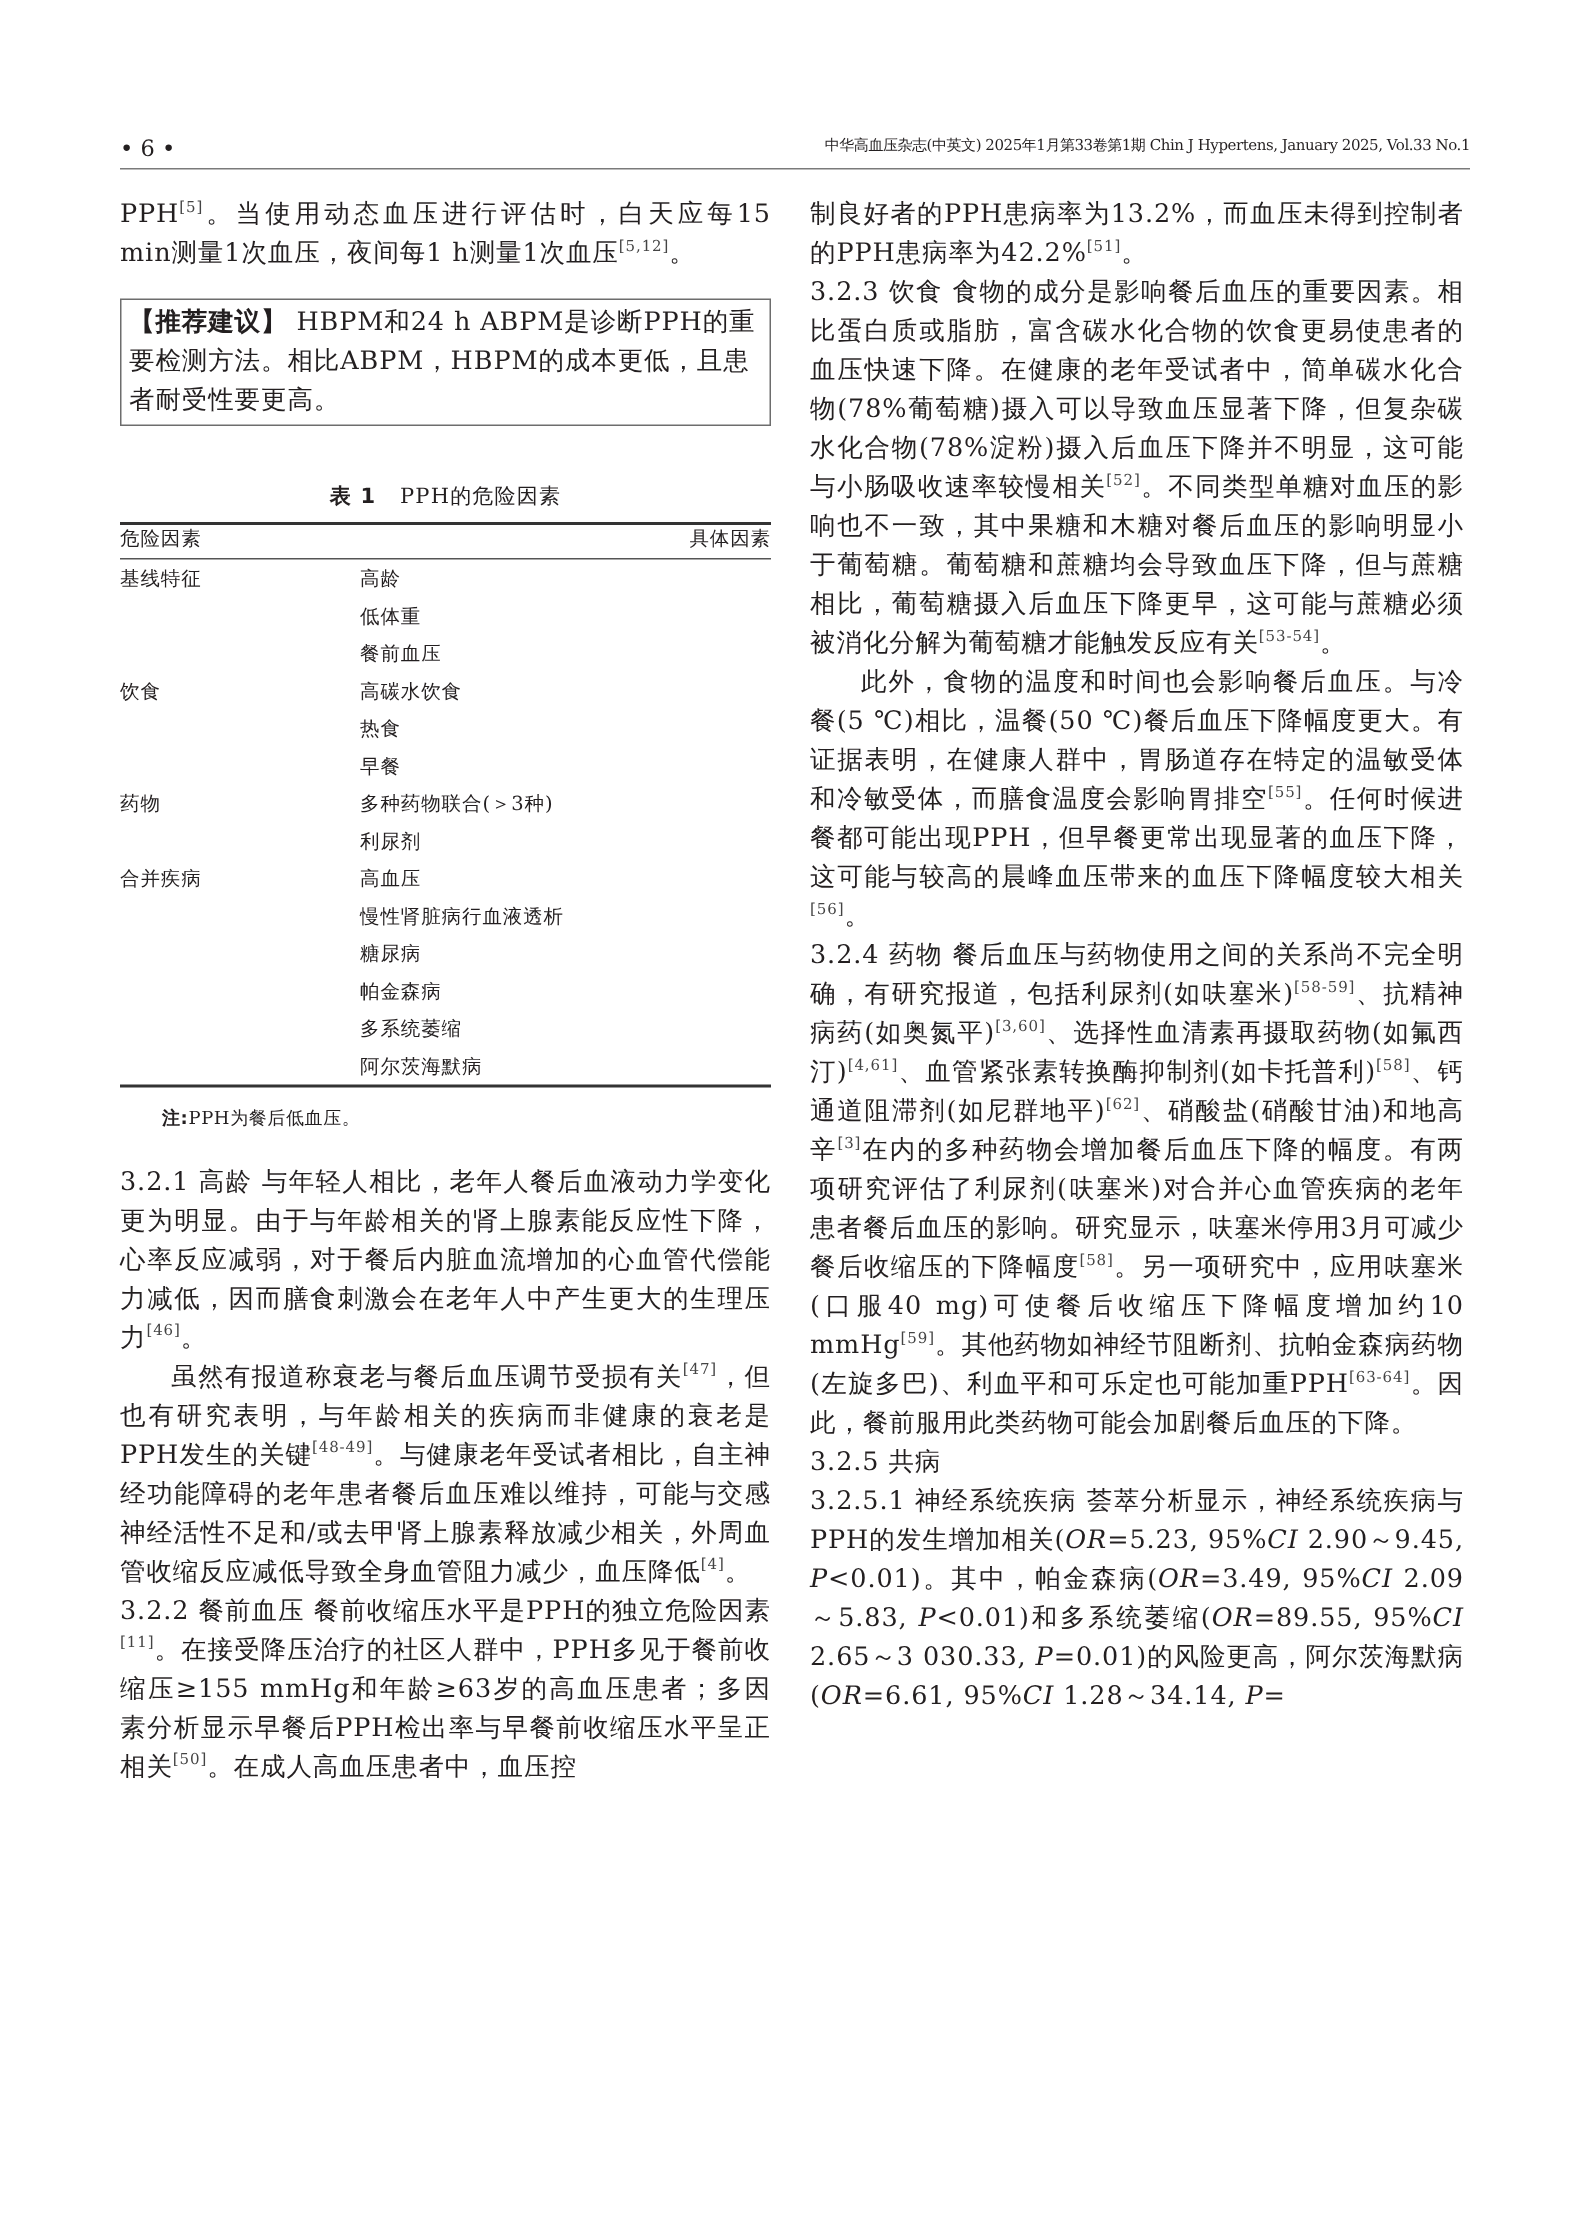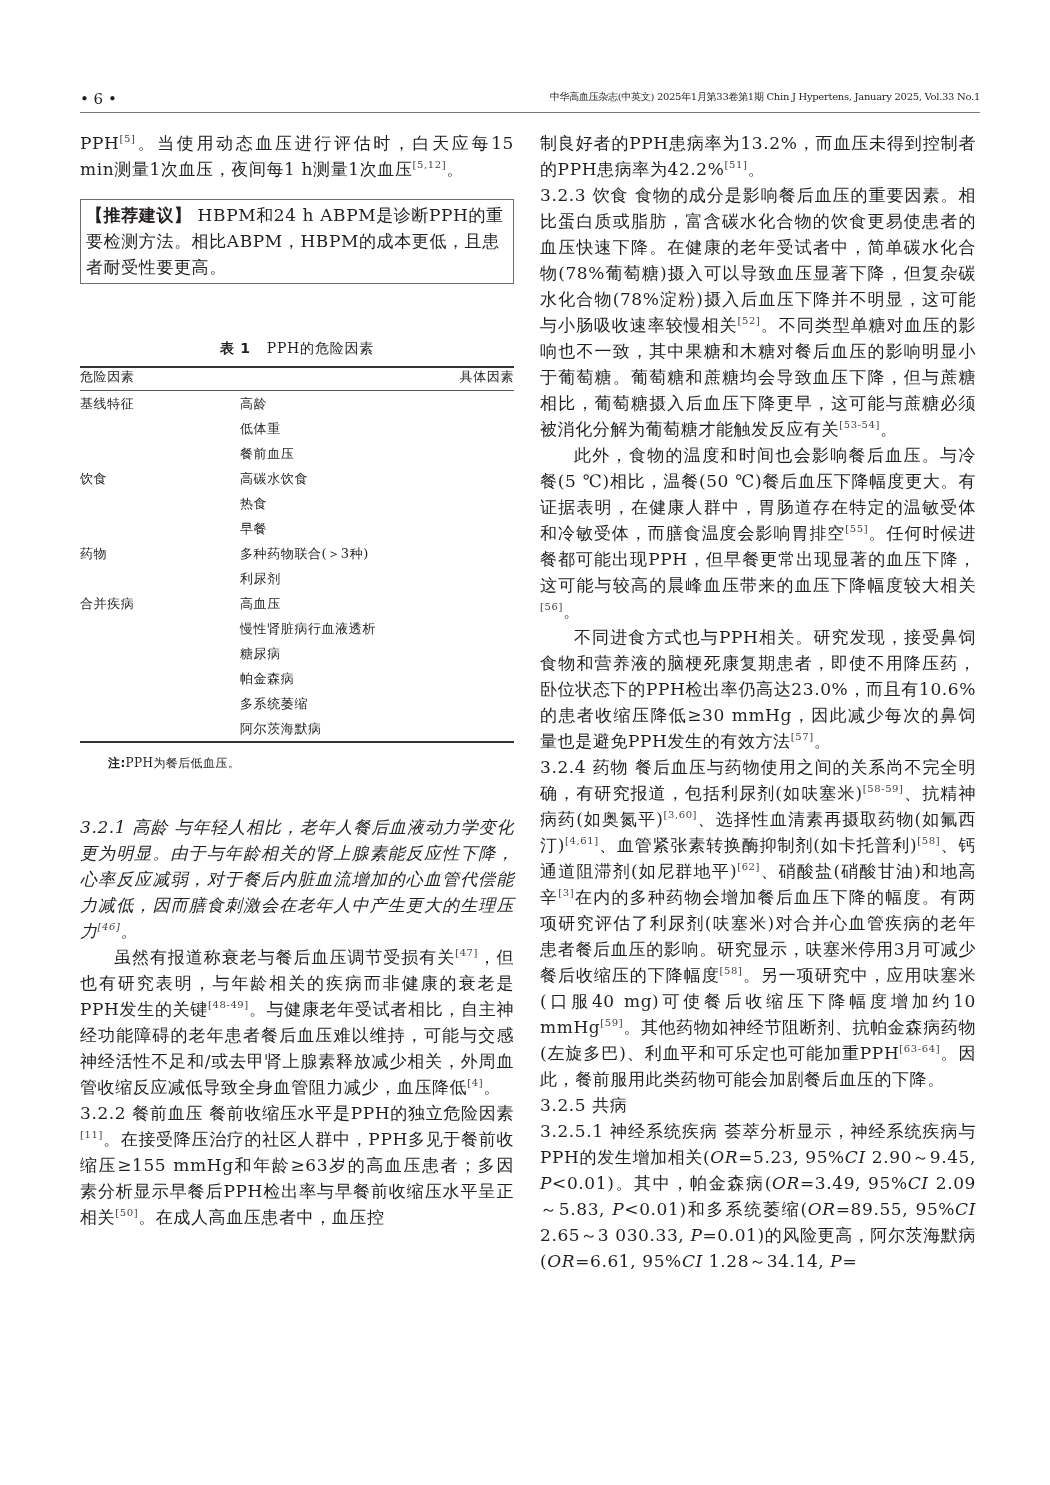--- a/index.html
+++ b/index.html
@@ -29,37 +29,37 @@
   .it { font-style: italic; }
   .b { font-weight: bold; font-family: "DejaVu Sans", "Liberation Sans", sans-serif; }
 
   .recbox {
     margin-top: 17px; border: 1px solid #6d6d6d; padding: 2px 5px 3px 5px;
     font-size: 17px; line-height: 26px; letter-spacing: 0.6px;
   }
   .sec32 { margin-top: 35px; }
   .sec-num { font-family: "DejaVu Sans", "Liberation Sans", sans-serif; letter-spacing: 1px; }
 
-  .tcap { margin-top: 56px; text-align: center; font-size: 14px; letter-spacing: 0.8px; }
+  .tcap { margin-top: 38px; text-align: center; font-size: 14px; letter-spacing: 0.8px; }
   table.risk {
     width: 100%; border-collapse: collapse; margin-top: 8px;
     font-size: 13px; letter-spacing: 0.6px;
   }
   table.risk thead th {
     font-weight: normal; text-align: left; padding: 0 0 4px 0;
     border-top: 2px solid #333; border-bottom: 1px solid #555;
   }
   table.risk thead th.c2 { text-align: right; }
   table.risk td { padding: 0; height: 25px; vertical-align: middle; }
   table.risk td.c1 { width: 160px; }
   table.risk tbody tr:last-child td { border-bottom: 2px solid #333; }
   .tnote { font-size: 12px; margin-top: 12px; padding-left: 28px; letter-spacing: 0.4px; }
   .tnote b { font-family: "DejaVu Sans", "Liberation Sans", sans-serif; }
 
-  .gap1 { margin-top: 42px; font-style: italic; }
+  .gap1 { margin-top: 21px; }
 </style>
 </head>
 <body>
 
 <div class="header">
   <span class="pageno">• 6 •</span>
   <span class="journal">中华高血压杂志(中英文)  2025年1月第33卷第1期  Chin J Hypertens, January 2025, Vol.33 No.1</span>
 </div>
 
 <div class="col left">
@@ -144,20 +144,19 @@
   <p><span>3.2.2  餐前血压  </span><span>餐前收缩压水平是PPH的独立危险因素</span><sup>[11]</sup><span>。在接受降压治疗的社区人群中，PPH多见于餐前收缩压≥155 mmHg和年龄≥63岁的高血压患者；多因素分析显示早餐后PPH检出率与早餐前收缩压水平呈正相关</span><sup>[50]</sup><span>。在成人高血压患者中，血压控</span></p>
 </div>
 
 <div class="col right">
   <p><span>制良好者的PPH患病率为13.2%，而血压未得到控制者的PPH患病率为42.2%</span><sup>[51]</sup><span>。</span></p>
 
   <p><span>3.2.3  饮食  </span><span>食物的成分是影响餐后血压的重要因素。相比蛋白质或脂肪，富含碳水化合物的饮食更易使患者的血压快速下降。在健康的老年受试者中，简单碳水化合物(78%葡萄糖)摄入可以导致血压显著下降，但复杂碳水化合物(78%淀粉)摄入后血压下降并不明显，这可能与小肠吸收速率较慢相关</span><sup>[52]</sup><span>。不同类型单糖对血压的影响也不一致，其中果糖和木糖对餐后血压的影响明显小于葡萄糖。葡萄糖和蔗糖均会导致血压下降，但与蔗糖相比，葡萄糖摄入后血压下降更早，这可能与蔗糖必须被消化分解为葡萄糖才能触发反应有关</span><sup>[53-54]</sup><span>。</span></p>
 
   <p class="indent"><span>此外，食物的温度和时间也会影响餐后血压。与冷餐(5 ℃)相比，温餐(50 ℃)餐后血压下降幅度更大。有证据表明，在健康人群中，胃肠道存在特定的温敏受体和冷敏受体，而膳食温度会影响胃排空</span><sup>[55]</sup><span>。任何时候进餐都可能出现PPH，但早餐更常出现显著的血压下降，这可能与较高的晨峰血压带来的血压下降幅度较大相关</span><sup>[56]</sup><span>。</span></p>
 
-  <p class="indent"><span>不同进食方式也与PPH相关。研究发现，接受鼻饲食物和营养液的脑梗死康复期患者，即使不用降压药，卧位状态下的PPH检出率仍高达23.0%，而且有10.6%的患者收缩压降低≥30 mmHg，因此减少每次的鼻饲量也是避免PPH发生的有效方法</span><sup>[57]</sup><span>。</span></p>
 
   <p><span>3.2.4  药物  </span><span>餐后血压与药物使用之间的关系尚不完全明确，有研究报道，包括利尿剂(如呋塞米)</span><sup>[58-59]</sup><span>、抗精神病药(如奥氮平)</span><sup>[3,60]</sup><span>、选择性血清素再摄取药物(如氟西汀)</span><sup>[4,61]</sup><span>、血管紧张素转换酶抑制剂(如卡托普利)</span><sup>[58]</sup><span>、钙通道阻滞剂(如尼群地平)</span><sup>[62]</sup><span>、硝酸盐(硝酸甘油)和地高辛</span><sup>[3]</sup><span>在内的多种药物会增加餐后血压下降的幅度。有两项研究评估了利尿剂(呋塞米)对合并心血管疾病的老年患者餐后血压的影响。研究显示，呋塞米停用3月可减少餐后收缩压的下降幅度</span><sup>[58]</sup><span>。另一项研究中，应用呋塞米(口服40 mg)可使餐后收缩压下降幅度增加约10 mmHg</span><sup>[59]</sup><span>。其他药物如神经节阻断剂、抗帕金森病药物(左旋多巴)、利血平和可乐定也可能加重PPH</span><sup>[63-64]</sup><span>。因此，餐前服用此类药物可能会加剧餐后血压的下降。</span></p>
 
   <p><span>3.2.5  共病</span></p>
 
   <p><span>3.2.5.1  神经系统疾病  </span><span>荟萃分析显示，神经系统疾病与PPH的发生增加相关(</span><span class="it">OR</span><span>=5.23, 95%</span><span class="it">CI</span><span> 2.90～9.45, </span><span class="it">P</span><span>&lt;0.01)。其中，帕金森病(</span><span class="it">OR</span><span>=3.49, 95%</span><span class="it">CI</span><span> 2.09～5.83, </span><span class="it">P</span><span>&lt;0.01)和多系统萎缩(</span><span class="it">OR</span><span>=89.55, 95%</span><span class="it">CI</span><span> 2.65～3 030.33, </span><span class="it">P</span><span>=0.01)的风险更高，阿尔茨海默病(</span><span class="it">OR</span><span>=6.61, 95%</span><span class="it">CI</span><span> 1.28～34.14, </span><span class="it">P</span><span>=</span></p>
 </div>
 
 </body></html>

